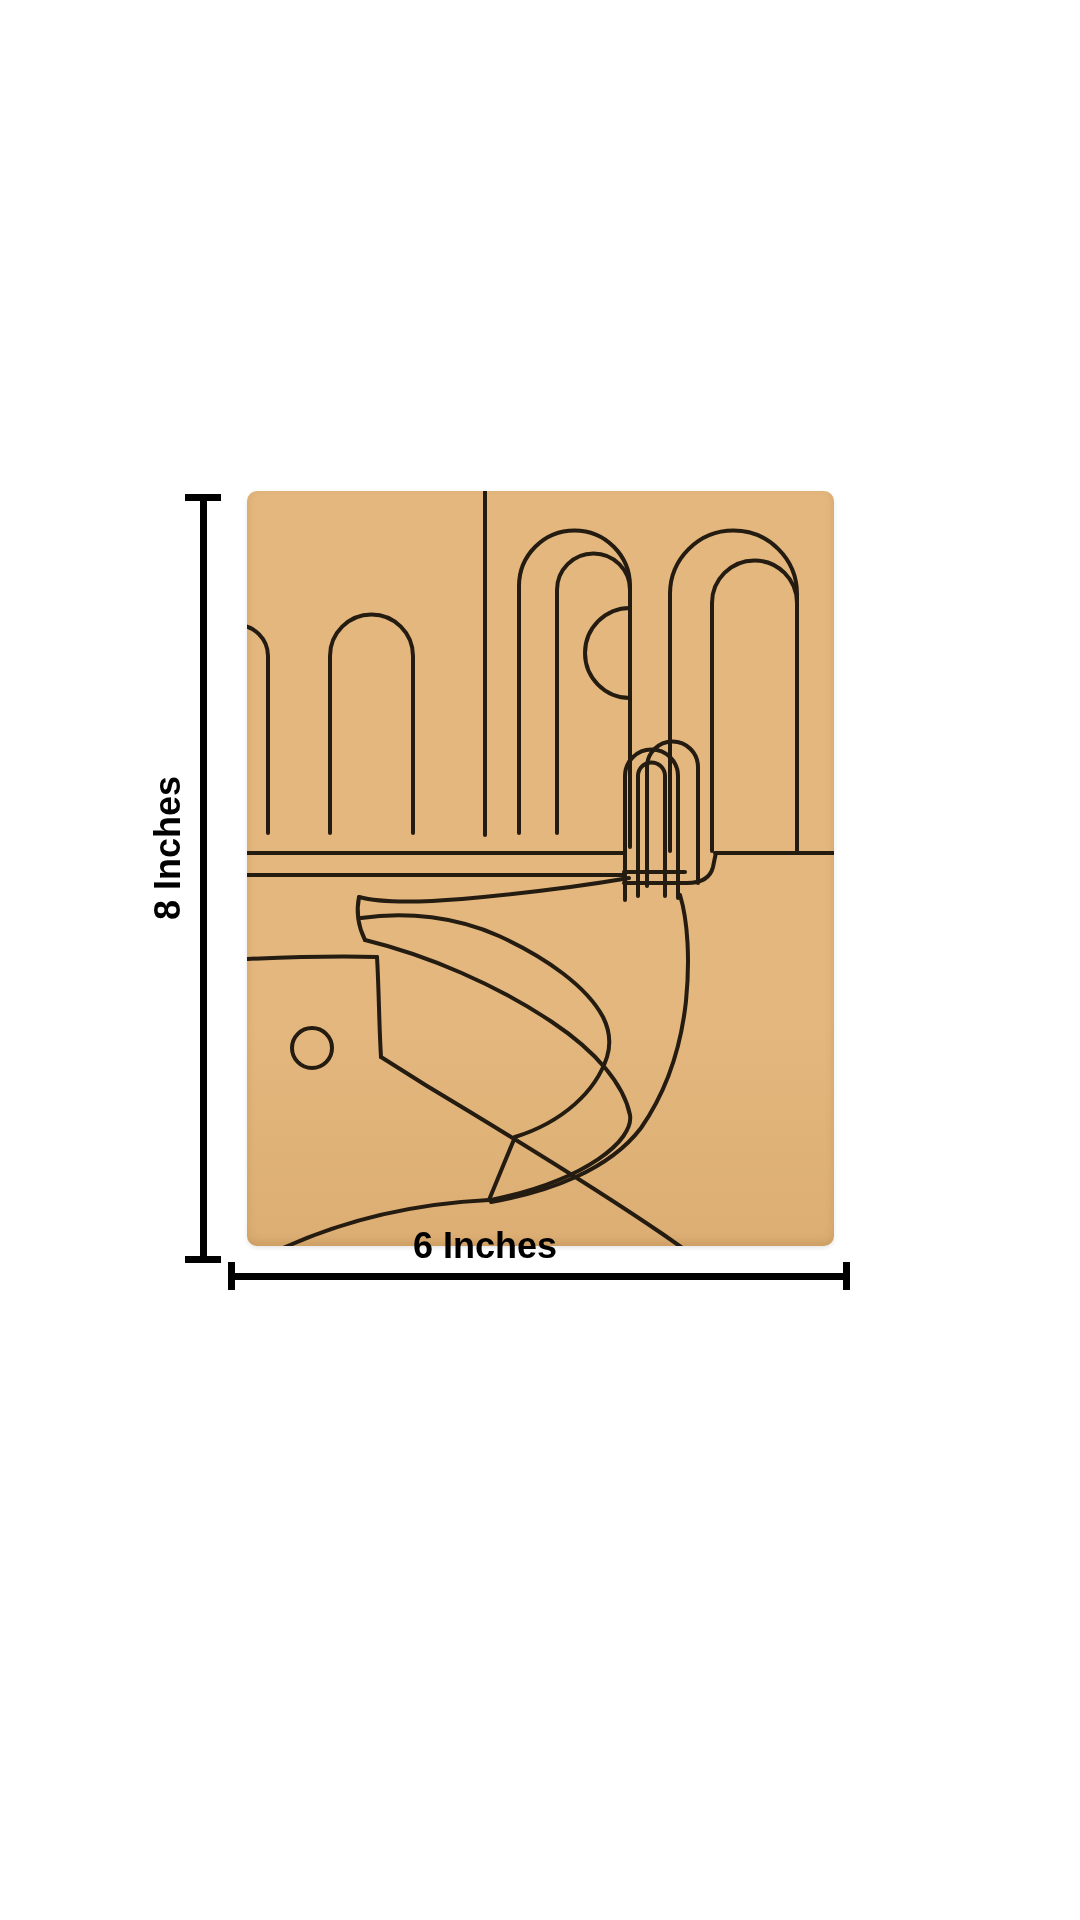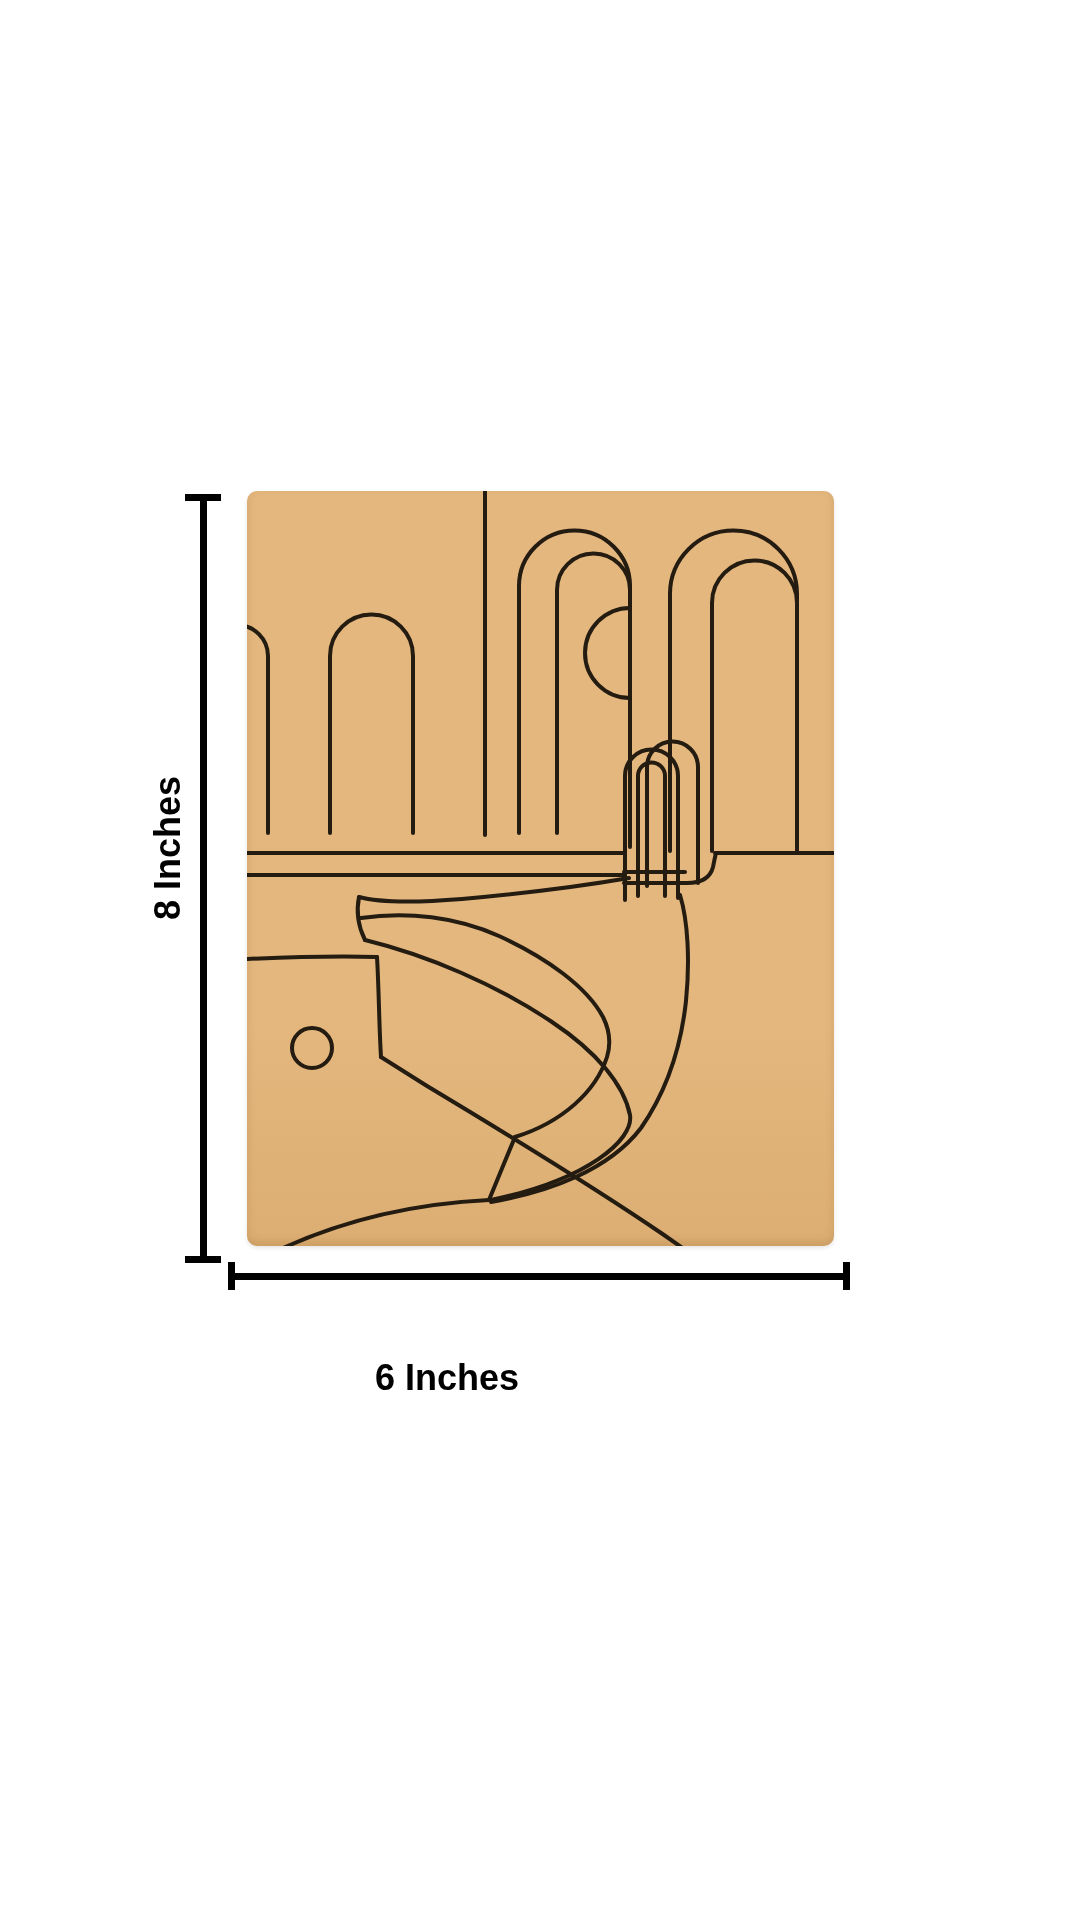--- a/index.html
+++ b/index.html
@@ -107,15 +107,15 @@
   </div>
 
   <div class="dim" style="left:200px;top:497px;width:7px;height:763px;"></div>
   <div class="dim" style="left:185px;top:494px;width:36px;height:7px;"></div>
   <div class="dim" style="left:185px;top:1256px;width:36px;height:7px;"></div>
   <div class="dim-label vertical" style="left:58px;top:826px;width:220px;height:44px;">8 Inches</div>
 
   <div class="dim" style="left:231px;top:1273px;width:617px;height:7px;"></div>
   <div class="dim" style="left:228px;top:1262px;width:7px;height:28px;"></div>
   <div class="dim" style="left:843px;top:1262px;width:7px;height:28px;"></div>
-  <div class="dim-label" style="left:337px;top:1356px;width:220px;height:44px;">6 Inches</div>
+  <div class="dim-label" style="left:337px;top:1224px;width:220px;height:44px;text-align:right;">6 Inches</div>
 
 </div>
 
 </body></html>

